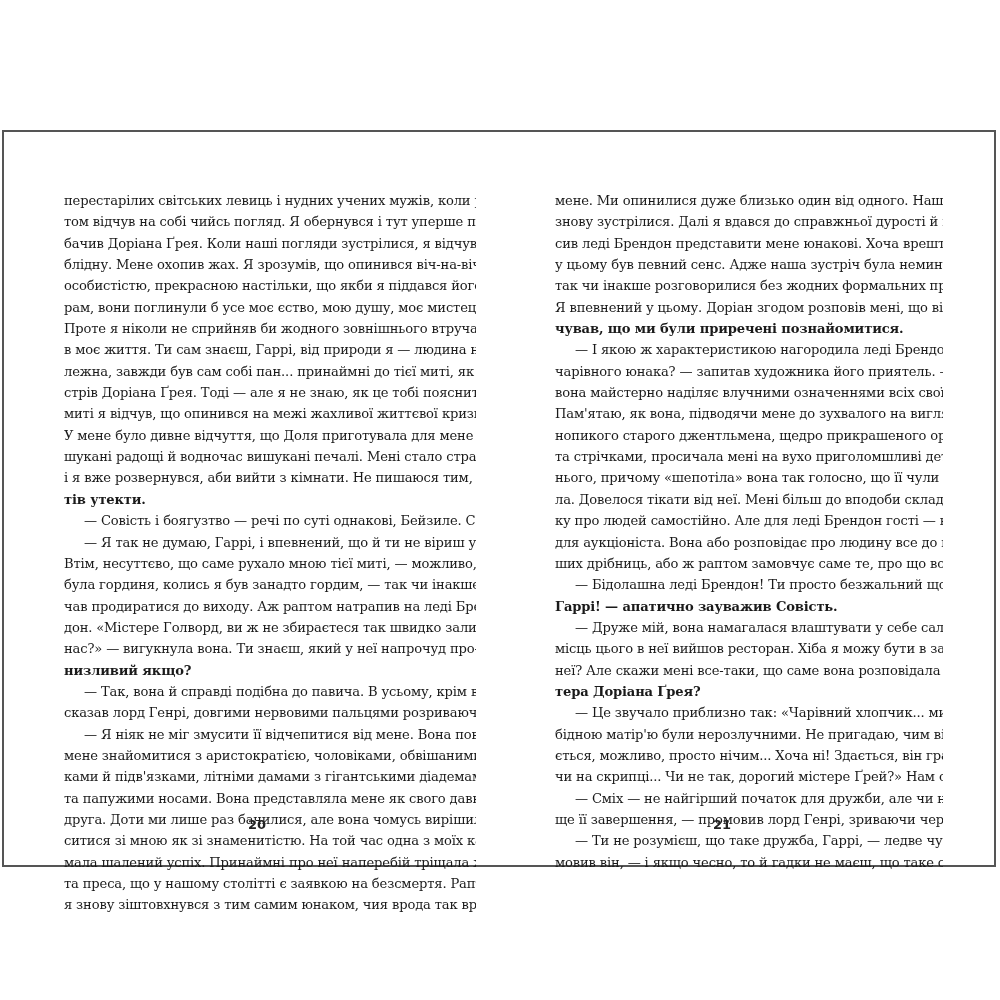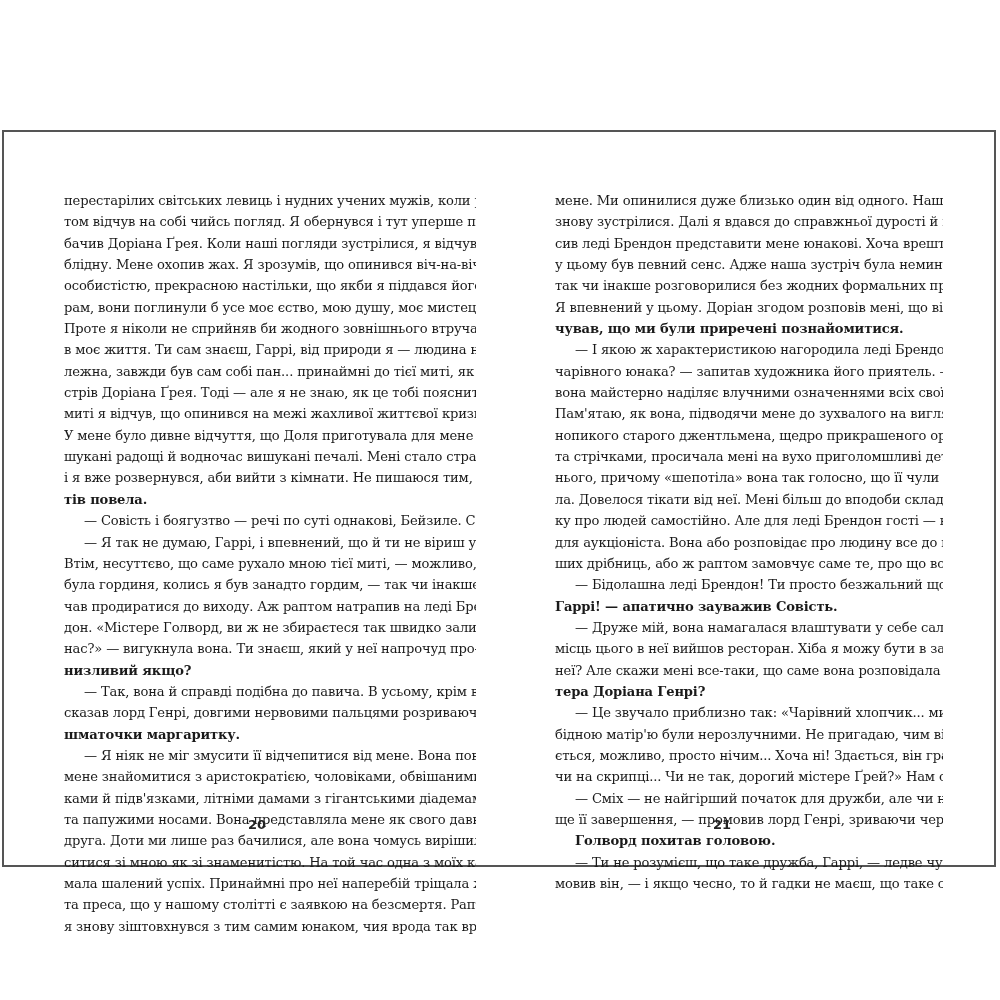--- a/index.html
+++ b/index.html
@@ -60,32 +60,31 @@
         <span class="line">особистістю, прекрасною настільки, що якби я піддався його ча-</span>
         <span class="line">рам, вони поглинули б усе моє єство, мою душу, моє мистецтво.</span>
         <span class="line">Проте я ніколи не сприйняв би жодного зовнішнього втручання</span>
         <span class="line">в моє життя. Ти сам знаєш, Гаррі, від природи я — людина неза-</span>
         <span class="line">лежна, завжди був сам собі пан... принаймні до тієї миті, як зу-</span>
         <span class="line">стрів Доріана Ґрея. Тоді — але я не знаю, як це тобі пояснити. Тієї</span>
         <span class="line">миті я відчув, що опинився на межі жахливої життєвої кризи.</span>
         <span class="line">У мене було дивне відчуття, що Доля приготувала для мене ви-</span>
         <span class="line">шукані радощі й водночас вишукані печалі. Мені стало страшно,</span>
         <span class="line">і я вже розвернувся, аби вийти з кімнати. Не пишаюся тим, що хо-</span>
-        <span class="line last">тів повела.</span>
+        <span class="line last">тів утекти.</span>
         <span class="line ind">— Совість і боягузтво — речі по суті однакові, Бейзиле. Совість —</span>
         <span class="line ind">— Я так не думаю, Гаррі, і впевнений, що й ти не віриш у це.</span>
         <span class="line">Втім, несуттєво, що саме рухало мною тієї миті, — можливо, це</span>
         <span class="line">була гординя, колись я був занадто гордим, — так чи інакше, я по-</span>
         <span class="line">чав продиратися до виходу. Аж раптом натрапив на леді Брен-</span>
         <span class="line">дон. «Містере Голворд, ви ж не збираєтеся так швидко залишити</span>
         <span class="line">нас?» — вигукнула вона. Ти знаєш, який у неї напрочуд про-</span>
         <span class="line last">низливий якщо?</span>
         <span class="line ind">— Так, вона й справді подібна до павича. В усьому, крім вроди, —</span>
         <span class="line">сказав лорд Генрі, довгими нервовими пальцями розриваючи на</span>
-        <span class="line last">шматочки маргаритку.</span>
         <span class="line ind">— Я ніяк не міг змусити її відчепитися від мене. Вона повела</span>
         <span class="line">мене знайомитися з аристократією, чоловіками, обвішаними зір-</span>
         <span class="line">ками й підв'язками, літніми дамами з гігантськими діадемами</span>
         <span class="line">та папужими носами. Вона представляла мене як свого давнього</span>
         <span class="line">друга. Доти ми лише раз бачилися, але вона чомусь вирішила но-</span>
         <span class="line">ситися зі мною як зі знаменитістю. На той час одна з моїх картин</span>
         <span class="line">мала шалений успіх. Принаймні про неї наперебій тріщала жов-</span>
         <span class="line">та преса, що у нашому столітті є заявкою на безсмертя. Раптом</span>
         <span class="line">я знову зіштовхнувся з тим самим юнаком, чия врода так вразила</span>
       </div>
@@ -110,26 +109,25 @@
         <span class="line">нього, причому «шепотіла» вона так голосно, що її чули всі довко-</span>
         <span class="line">ла. Довелося тікати від неї. Мені більш до вподоби складати дум-</span>
         <span class="line">ку про людей самостійно. Але для леді Брендон гості — наче лоти</span>
         <span class="line">для аукціоніста. Вона або розповідає про людину все до наймен-</span>
         <span class="line">ших дрібниць, або ж раптом замовчує саме те, про що волів би</span>
         <span class="line ind">— Бідолашна леді Брендон! Ти просто безжальний щодо неї,</span>
         <span class="line last">Гаррі! — апатично зауважив Совість.</span>
         <span class="line ind">— Друже мій, вона намагалася влаштувати у себе салон, але за-</span>
         <span class="line">місць цього в неї вийшов ресторан. Хіба я можу бути в захваті від</span>
         <span class="line">неї? Але скажи мені все-таки, що саме вона розповідала про міс-</span>
-        <span class="line last">тера Доріана Генрі?</span>
+        <span class="line last">тера Доріана Ґрея?</span>
         <span class="line ind">— Це звучало приблизно так: «Чарівний хлопчик... ми з його</span>
         <span class="line">бідною матір'ю були нерозлучними. Не пригадаю, чим він займа-</span>
         <span class="line">ється, можливо, просто нічим... Хоча ні! Здається, він грає на роялі</span>
         <span class="line">чи на скрипці... Чи не так, дорогий містере Ґрей?» Нам обом було</span>
         <span class="line ind">— Сміх — не найгірший початок для дружби, але чи не найкра-</span>
         <span class="line">ще її завершення, — промовив лорд Генрі, зриваючи чергову мар-</span>
-        <span class="line ind last">Голворд похитав головою.</span>
         <span class="line ind">— Ти не розумієш, що таке дружба, Гаррі, — ледве чутно про-</span>
         <span class="line">мовив він, — і якщо чесно, то й гадки не маєш, що таке справжня</span>
       </div>
   </div>
   <div class="folio right-folio">21</div>
 </div>
 
 </body></html>

